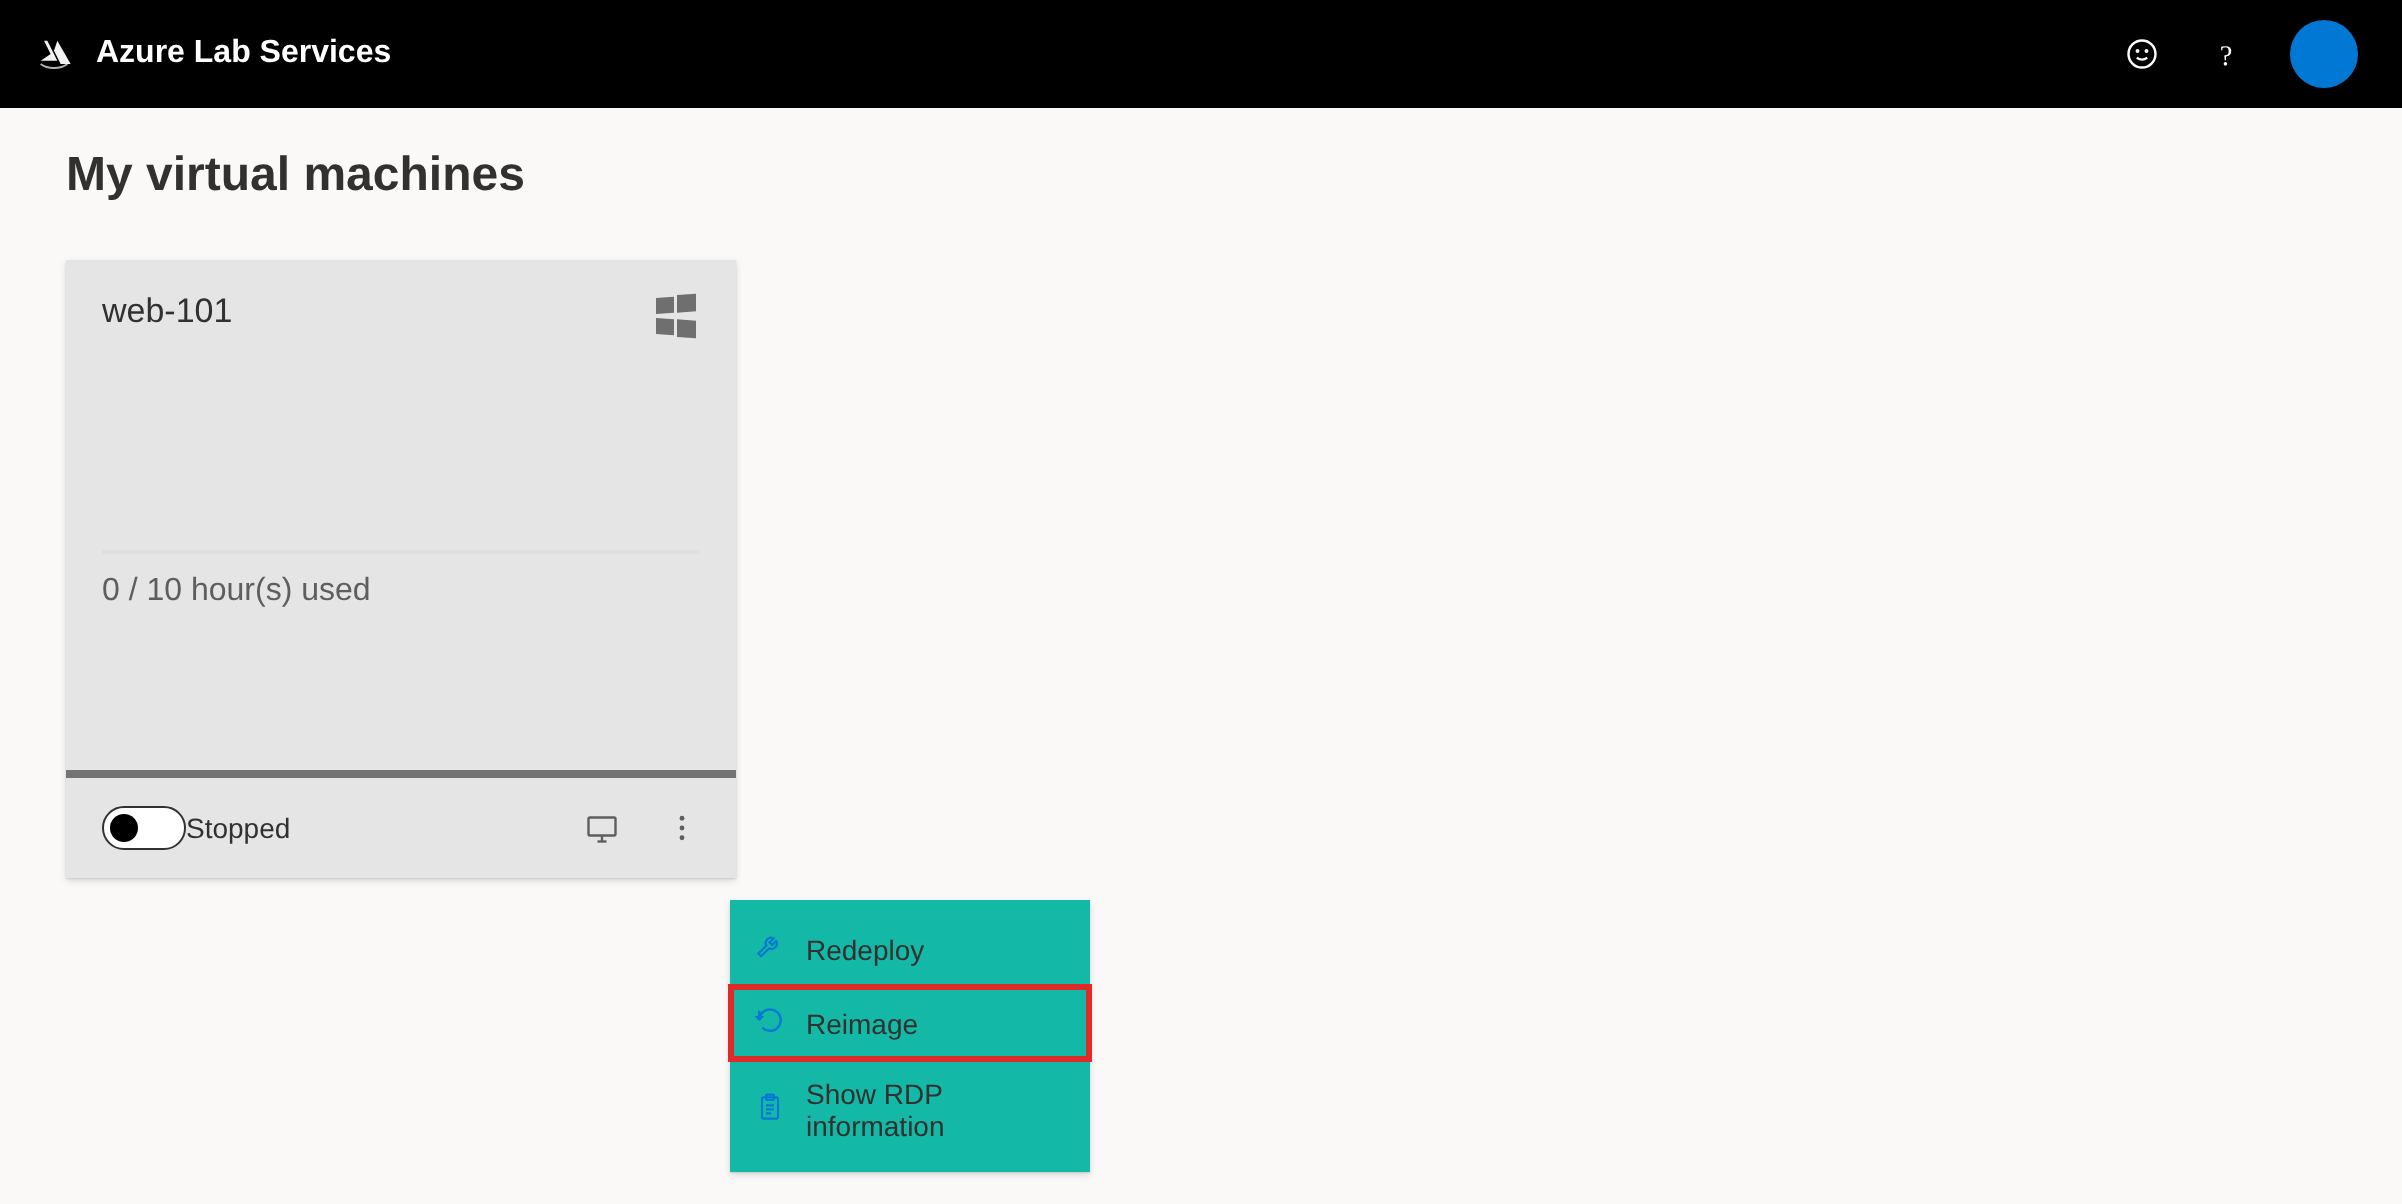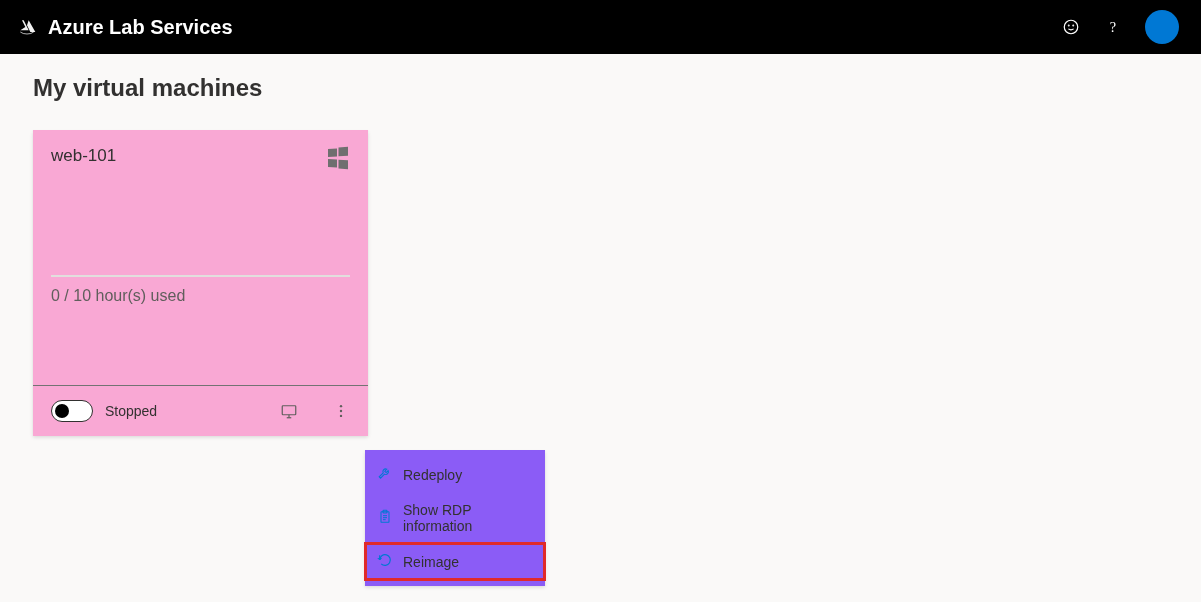--- a/index.html
+++ b/index.html
@@ -18,21 +18,21 @@
     padding: 0 16px;
     color: #ffffff;
   }
   .header-logo {
     display: flex;
     align-items: center;
     gap: 10px;
   }
   .header-logo svg { display: block; }
   .app-name {
-    font-size: 20px;
+    font-size: 16px;
     font-weight: 600;
     color: #ffffff;
   }
   .header-spacer { flex: 1; }
   .header-actions {
     display: flex;
     align-items: center;
     gap: 22px;
     padding-right: 6px;
   }
@@ -58,21 +58,21 @@
   }
   .page-title {
     font-size: 24px;
     font-weight: 600;
     color: #323130;
     margin-bottom: 28px;
   }
 
   .vm-card {
     width: 335px;
-    background: #f9a8d4;
+    background: #e5e5e5;
     box-shadow: 0 1.6px 3.6px rgba(0,0,0,0.13), 0 0.3px 0.9px rgba(0,0,0,0.11);
     position: relative;
   }
   .vm-card-top {
     padding: 16px 18px 10px 18px;
     display: flex;
     justify-content: space-between;
     align-items: flex-start;
   }
   .vm-name {
@@ -94,25 +94,24 @@
     background: #e1dfdd;
     width: 100%;
     margin-bottom: 10px;
   }
   .vm-hours {
     font-size: 16px;
     color: #605e5c;
     margin-bottom: 80px;
   }
   .vm-footer {
-    border-top: 1px solid #737373;
+    border-top: 4px solid #737373;
     padding: 14px 18px;
     display: flex;
     align-items: center;
-    gap: 12px;
   }
   .toggle {
     width: 42px;
     height: 22px;
     border: 1px solid #323130;
     border-radius: 11px;
     position: relative;
     cursor: pointer;
     background: #ffffff;
   }
@@ -136,21 +135,21 @@
     color: #605e5c;
     cursor: pointer;
   }
   .footer-icon + .footer-icon { margin-left: 22px; }
 
   .context-menu {
     position: absolute;
     left: 365px;
     top: 450px;
     width: 180px;
-    background: #8b5cf6;
+    background: #14b8a6;
     box-shadow: 0 1.6px 3.6px rgba(0,0,0,0.13), 0 0.3px 0.9px rgba(0,0,0,0.11);
     padding: 6px 0;
   }
   .menu-item {
     display: flex;
     align-items: center;
     padding: 9px 12px;
     gap: 10px;
     font-size: 14px;
     color: #323130;
@@ -248,36 +247,36 @@
 
 <div class="context-menu">
   <div class="menu-item menu-redeploy">
     <span>
       <svg viewBox="0 0 24 24" fill="none" stroke="#0078d4" stroke-width="1.6">
         <path d="M14.7 6.3a4 4 0 0 0-5.4 5.4l-6 6 2 2 6-6a4 4 0 0 0 5.4-5.4l-3 3-2-2 3-3z"></path>
       </svg>
     </span>
     <span>Redeploy</span>
   </div>
+  <div class="menu-item menu-reimage menu-item-highlight">
+    <span>
+      <svg viewBox="0 0 24 24" fill="none" stroke="#0078d4" stroke-width="1.8">
+        <path d="M4 12a8 8 0 1 1 2.3 5.7"></path>
+        <polyline points="4 4 4 12 12 12" fill="none" stroke="none"></polyline>
+        <polyline points="4 5 4 12" stroke="#0078d4"></polyline>
+        <polyline points="1 9 4 12 7 9" fill="#0078d4" stroke="#0078d4" stroke-width="1.2"></polyline>
+      </svg>
+    </span>
+    <span>Reimage</span>
+  </div>
   <div class="menu-item menu-rdp">
     <span>
       <svg viewBox="0 0 24 24" fill="none" stroke="#0078d4" stroke-width="1.6">
         <rect x="6" y="4" width="12" height="16" rx="1"></rect>
         <rect x="9" y="2" width="6" height="4" rx="1"></rect>
         <line x1="9" y1="10" x2="15" y2="10"></line>
         <line x1="9" y1="13" x2="15" y2="13"></line>
         <line x1="9" y1="16" x2="13" y2="16"></line>
       </svg>
     </span>
     <span>Show RDP information</span>
   </div>
-  <div class="menu-item menu-reimage menu-item-highlight">
-    <span>
-      <svg viewBox="0 0 24 24" fill="none" stroke="#0078d4" stroke-width="1.8">
-        <path d="M4 12a8 8 0 1 1 2.3 5.7"></path>
-        <polyline points="4 4 4 12 12 12" fill="none" stroke="none"></polyline>
-        <polyline points="4 5 4 12" stroke="#0078d4"></polyline>
-        <polyline points="1 9 4 12 7 9" fill="#0078d4" stroke="#0078d4" stroke-width="1.2"></polyline>
-      </svg>
-    </span>
-    <span>Reimage</span>
-  </div>
 </div>
 
 </body></html>

